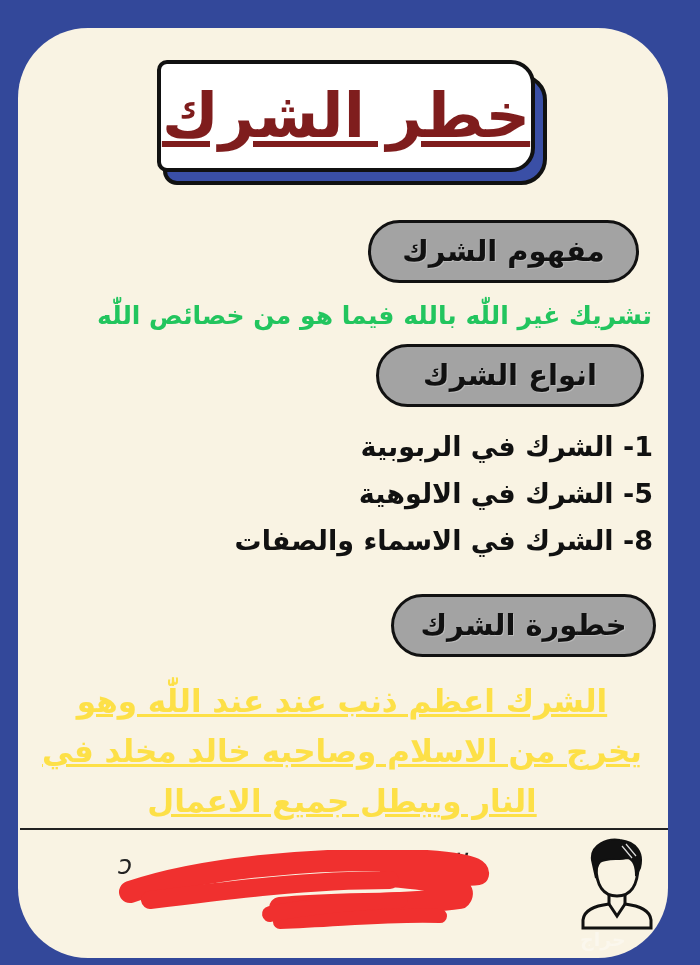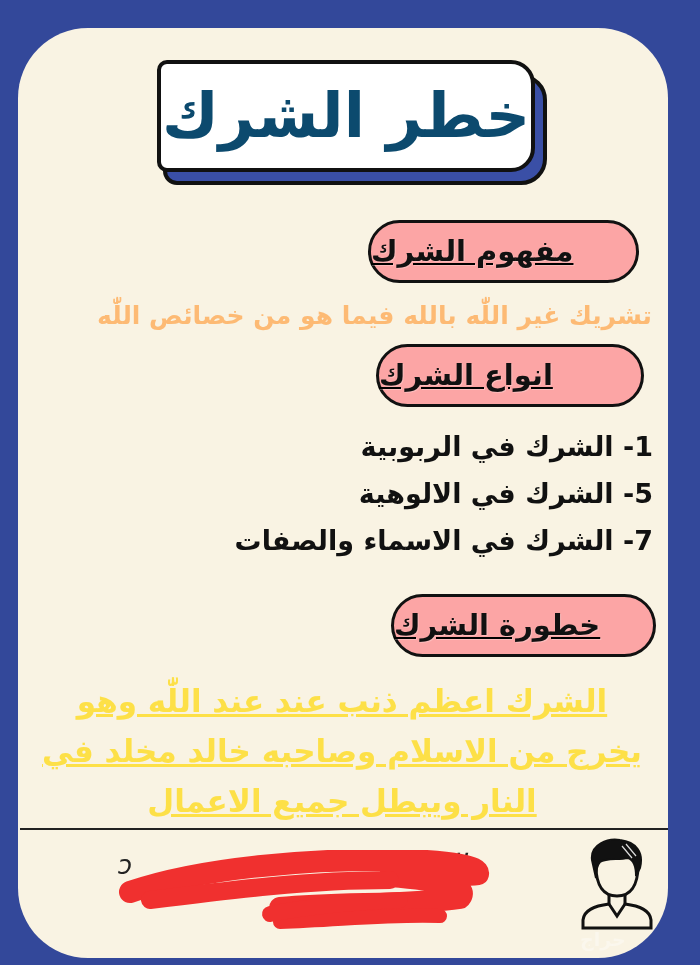--- a/index.html
+++ b/index.html
@@ -45,36 +45,36 @@
       border: 4px solid #111;
       border-radius: 10px 24px 24px 10px;
       display: flex;
       align-items: center;
       justify-content: center;
     }
     .title-text {
       font-family: "DejaVu Sans", sans-serif;
       font-weight: bold;
       font-size: 62px;
-      color: #0c4a6e;
+      color: #7f1d1d;
       direction: rtl;
       line-height: 1;
+      text-decoration: underline;
     }
 
     
     .pill {
       position: absolute;
       height: 63px;
-      background: #fca5a5;
+      background: #a3a3a3;
       border: 3px solid #111;
       border-radius: 32px;
       display: flex;
       align-items: center;
-      justify-content: flex-start;
-      text-decoration: underline;
+      justify-content: center;
     }
     .pill-text {
       font-family: "DejaVu Sans", sans-serif;
       font-weight: bold;
       font-size: 29px;
       color: #111;
       direction: rtl;
       text-shadow: 1px 1px 0 rgba(255,255,255,0.25);
       line-height: 1;
     }
@@ -82,21 +82,21 @@
     .pill-2 { left: 376px; top: 344px; width: 268px; }
     .pill-3 { left: 391px; top: 594px; width: 265px; }
 
     
     .body-text {
       position: absolute;
       direction: rtl;
       text-align: left;
       font-family: "DejaVu Sans", sans-serif;
       font-weight: bold;
-      color: #fdba74;
+      color: #22c55e;
       white-space: nowrap;
     }
     .definition {
       right: 48px;
       top: 296px;
       font-size: 25px;
       line-height: 40px;
     }
     .types-list {
       position: absolute;
@@ -187,21 +187,21 @@
   <span class="pill-text">مفهوم الشرك</span>
 </div>
 <div class="body-text definition">تشريك غير اللّٰه بالله فيما هو من خصائص اللّٰه</div>
 
 <div class="pill pill-2">
   <span class="pill-text">انواع الشرك</span>
 </div>
 <ul class="types-list">
   <li>1- الشرك في الربوبية</li>
   <li>5- الشرك في الالوهية</li>
-  <li>7- الشرك في الاسماء والصفات</li>
+  <li>8- الشرك في الاسماء والصفات</li>
 </ul>
 
 <div class="pill pill-3">
   <span class="pill-text">خطورة الشرك</span>
 </div>
 <div class="danger">
   <div>الشرك اعظم ذنب عند عند اللّٰه وهو</div>
   <div>يخرج من الاسلام وصاحبه خالد مخلد في</div>
   <div>النار ويبطل جميع الاعمال</div>
 </div>

